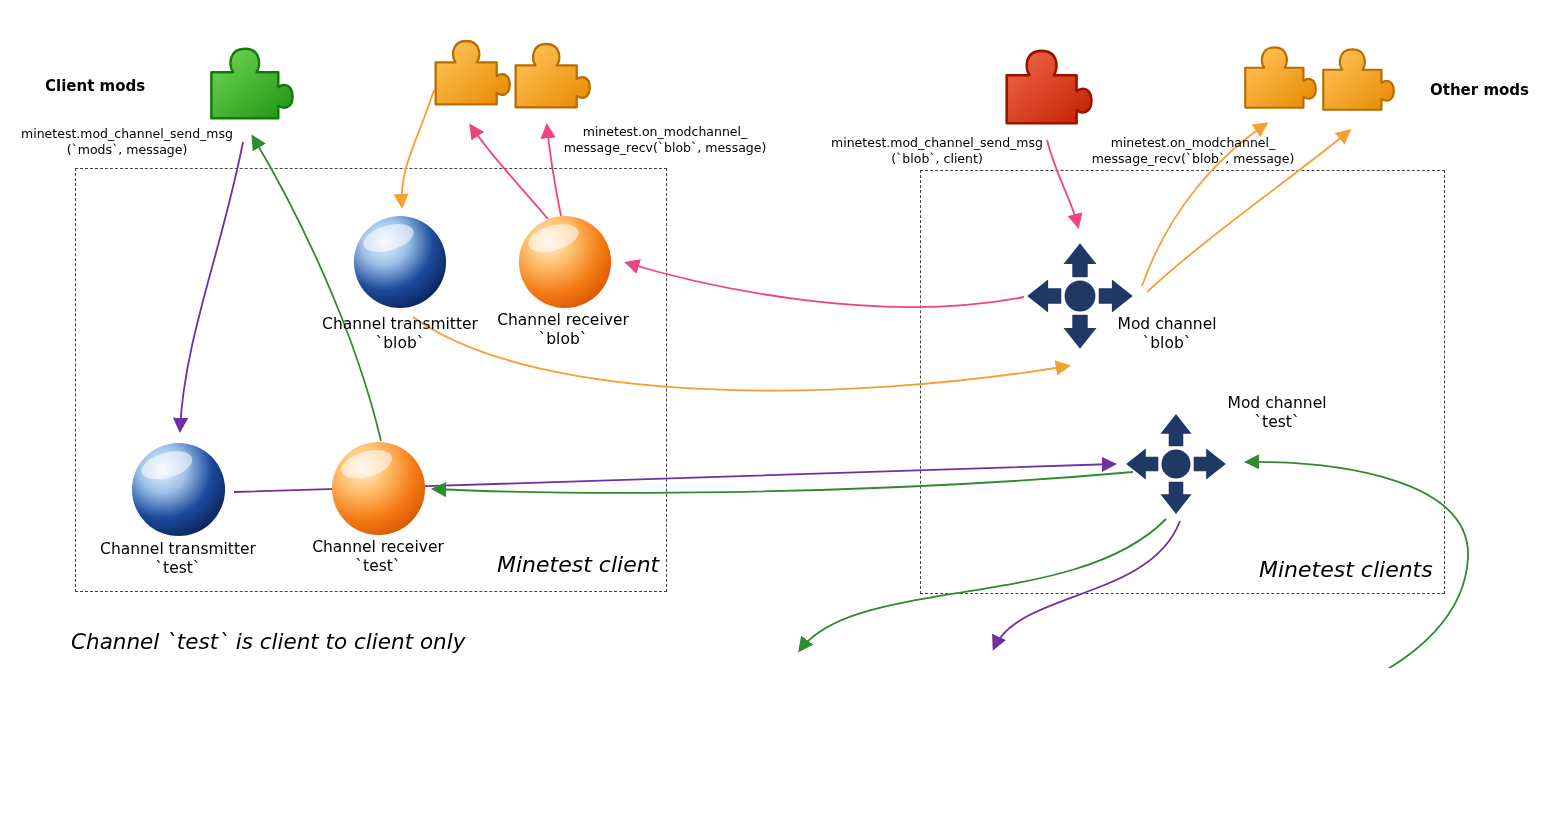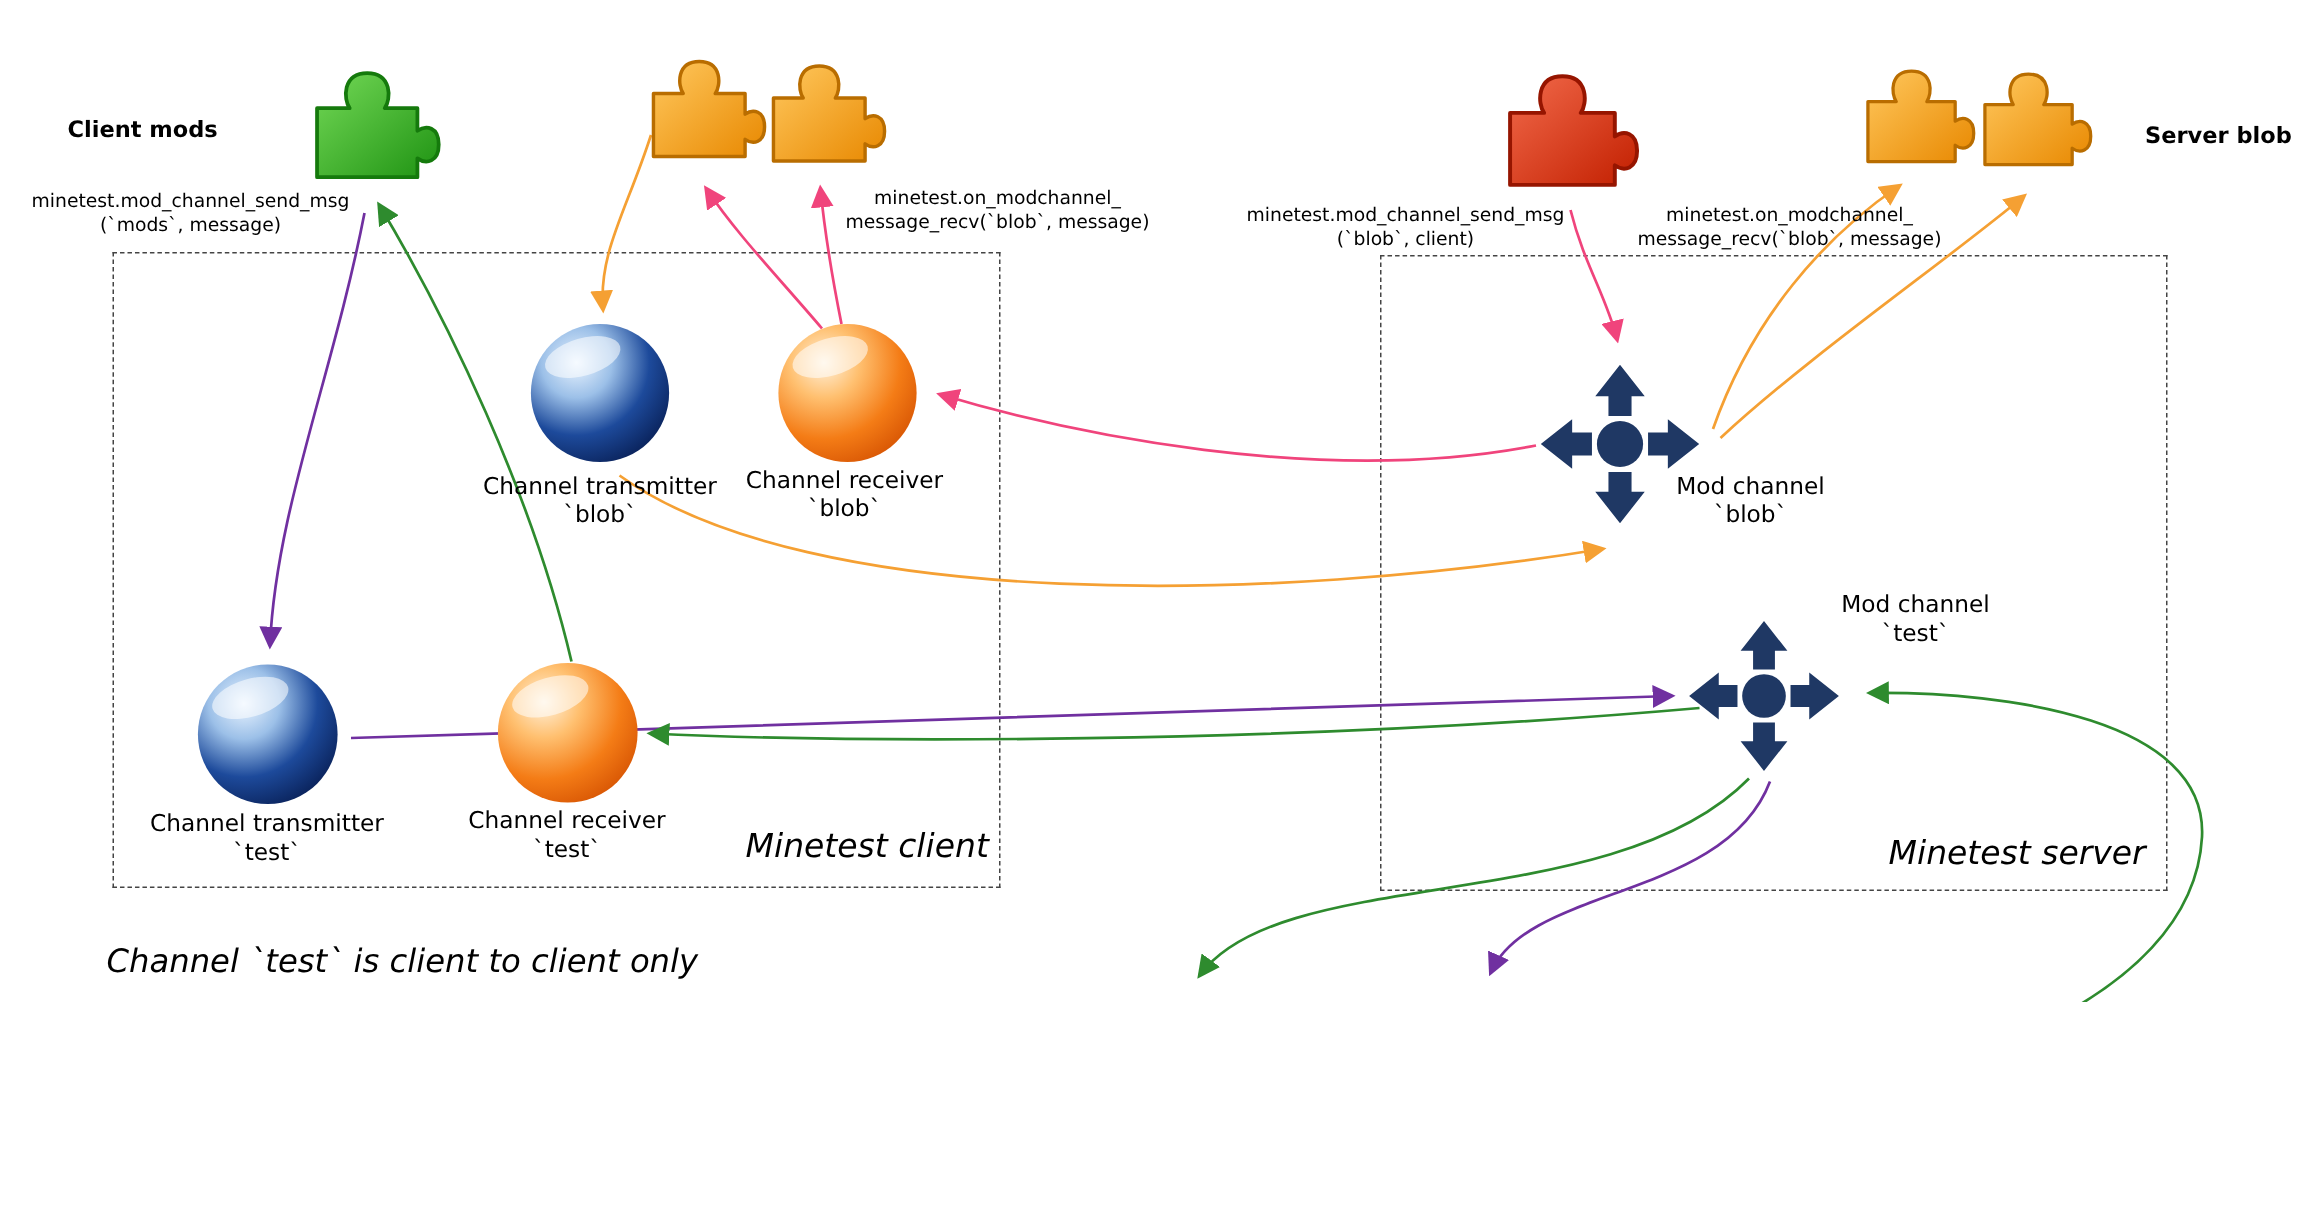--- a/index.html
+++ b/index.html
@@ -206,21 +206,21 @@
   <svg class="icon" style="left:903px; top:680px; width:180px; height:116px" viewBox="0 0 180 116">
     <rect x="30" y="2" width="122" height="86" rx="10" fill="#131313" stroke="#000" stroke-width="2"></rect>
     <rect x="38" y="10" width="106" height="70" rx="3" fill="url(#lapScreen)"></rect>
     <path d="M38,80 L38,40 L144,12 L144,52 Z" fill="#ffffff" opacity="0.25"></path>
     <polygon points="4,112 178,112 152,88 30,88" fill="#131313"></polygon>
     <polygon points="20,105 162,105 150,94 32,94" fill="#2e2e2e"></polygon>
     <rect x="4" y="110" width="174" height="5" rx="2.5" fill="#0c0c0c"></rect>
   </svg>
 
   <div class="plain-label bold" style="left:45px; top:77px">Client mods</div>
-  <div class="plain-label bold" style="left:1430px; top:81px">Server blob</div>
+  <div class="plain-label bold" style="left:1430px; top:81px">Other mods</div>
 
   <div class="api-label" style="left:127px; top:126px">
     <span class="l">minetest.mod_channel_send_msg</span>
     <span class="l">(`mods`, message)</span>
   </div>
   <div class="api-label" style="left:665px; top:124px">
     <span class="l">minetest.on_modchannel_</span>
     <span class="l">message_recv(`blob`, message)</span>
   </div>
   <div class="api-label" style="left:937px; top:135px">
@@ -251,20 +251,20 @@
   <div class="node-label" style="left:1167px; top:315px">
     <span class="l">Mod channel</span>
     <span class="l">`blob`</span>
   </div>
   <div class="node-label" style="left:1277px; top:394px">
     <span class="l">Mod channel</span>
     <span class="l">`test`</span>
   </div>
 
   <div class="box-title" style="left:497px; top:552px">Minetest client</div>
-  <div class="box-title" style="left:1259px; top:557px">Minetest server</div>
+  <div class="box-title" style="left:1259px; top:557px">Minetest clients</div>
 
   <div class="notes" style="left:71px; top:627px">
     <span class="l">Channel `test` is client to client only</span>
   </div>
 
 
 </div>
 
 </body></html>

